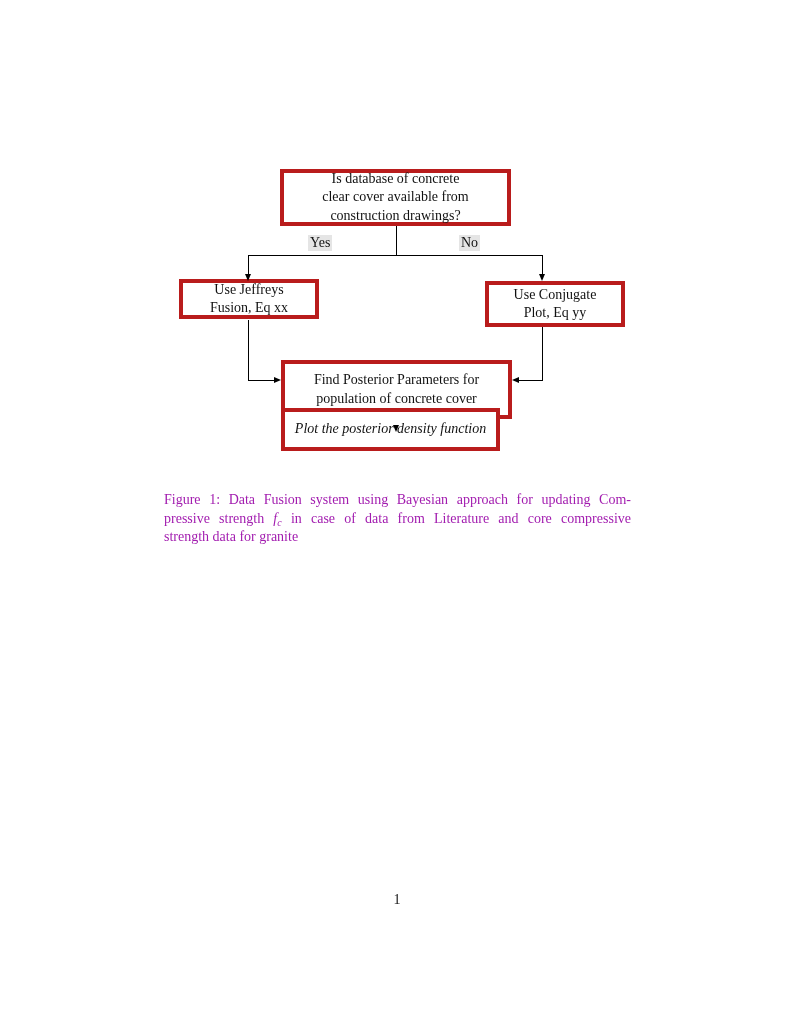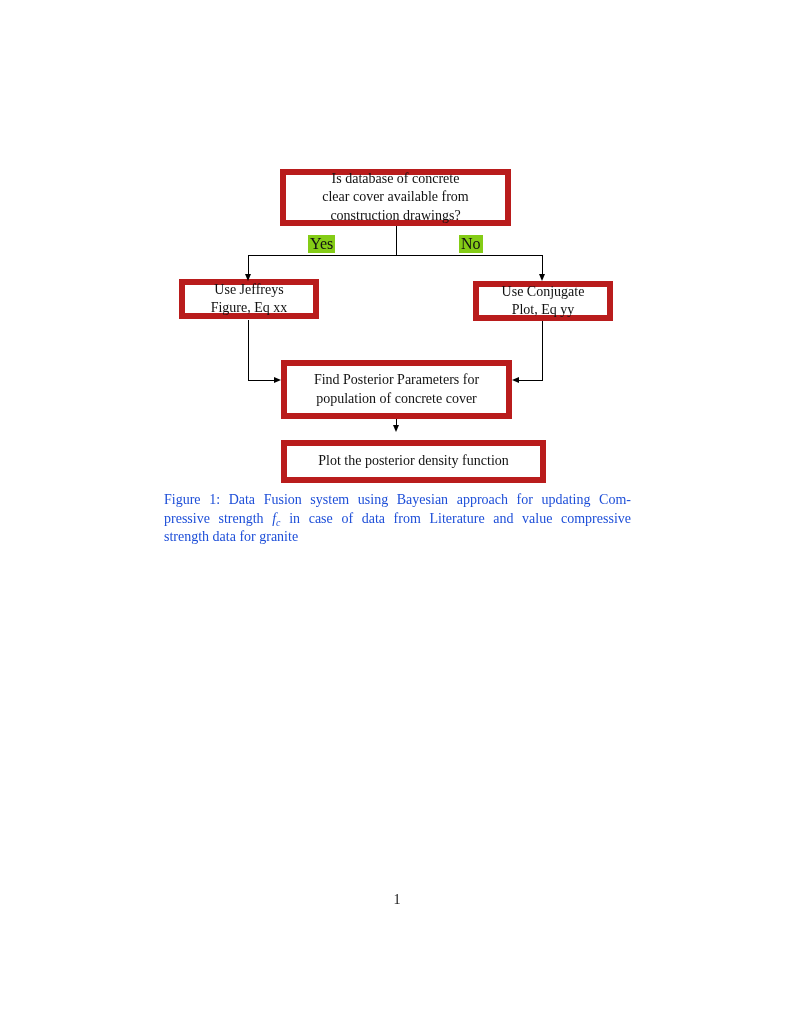--- a/index.html
+++ b/index.html
@@ -9,54 +9,54 @@
     height: 1028px;
     background: #ffffff;
     font-family: "Liberation Serif", "DejaVu Serif", serif;
     color: #111111;
     overflow: hidden;
   }
   
   .node {
     position: absolute;
     box-sizing: border-box;
-    border: 6px solid #b91c1c;
+    border: 4px solid #b91c1c;
     background: #ffffff;
     display: flex;
     flex-direction: column;
     align-items: center;
     justify-content: center;
     text-align: center;
     font-size: 14px;
     z-index: 2;
   }
   .node .nline { line-height: 18.5px; white-space: nowrap; }
   
   .edge { position: absolute; background: #000000; z-index: 1; }
   
   .arrow { position: absolute; width: 0; height: 0; z-index: 3; }
   .arrow.down  { border-left: 3.5px solid transparent; border-right: 3.5px solid transparent; border-top: 7px solid #000000; }
   .arrow.right { border-top: 3.5px solid transparent; border-bottom: 3.5px solid transparent; border-left: 7px solid #000000; }
   .arrow.left  { border-top: 3.5px solid transparent; border-bottom: 3.5px solid transparent; border-right: 7px solid #000000; }
   
   .branch-label {
     position: absolute;
-    font-size: 16px;
+    font-size: 14px;
     z-index: 2;
-    background: #84cc16;
+    background: #e5e5e5;
     padding: 0 2px;
   }
   
   .caption {
     position: absolute;
     left: 164px;
     top: 491px;
     width: 467px;
     font-size: 14px;
-    color: #1d4ed8;
+    color: #a21caf;
     font-family: Liberation Serif, serif;
   }
   .cap-line { line-height: 18.5px; }
   .cap-justify { text-align: justify; text-align-last: justify; }
   .math-i { font-style: italic; }
   .math-sub { font-style: italic; font-size: 10px; vertical-align: -3px; line-height: 0; }
   
   .page-number {
     position: absolute;
     left: 0;
@@ -84,51 +84,51 @@
     <div class="edge" style="left:248px; top:255px; width:1px; height:20px;"></div>
     <div class="edge" style="left:542px; top:255px; width:1px; height:20px;"></div>
     <div class="arrow down" style="left:245px; top:274px;"></div>
     <div class="arrow down" style="left:539px; top:274px;"></div>
 
     <div class="branch-label" style="left:308px; top:235px;">Yes</div>
     <div class="branch-label" style="left:459px; top:235px;">No</div>
 
     <div class="node" style="left:179px; top:279px; width:140px; height:40px;">
       <div class="nline">Use Jeffreys</div>
-      <div class="nline">Figure, Eq xx</div>
+      <div class="nline">Fusion, Eq xx</div>
     </div>
 
-    <div class="node" style="left:473px; top:281px; width:140px; height:40px;">
+    <div class="node" style="left:485px; top:281px; width:140px; height:46px;">
       <div class="nline">Use Conjugate</div>
       <div class="nline">Plot, Eq yy</div>
     </div>
 
     <div class="edge" style="left:248px; top:320px; width:1px; height:61px;"></div>
     <div class="edge" style="left:248px; top:380px; width:27px; height:1px;"></div>
     <div class="arrow right" style="left:274px; top:377px;"></div>
 
     <div class="edge" style="left:542px; top:320px; width:1px; height:61px;"></div>
     <div class="edge" style="left:518px; top:380px; width:25px; height:1px;"></div>
     <div class="arrow left" style="left:512px; top:377px;"></div>
 
     <div class="node" style="left:281px; top:360px; width:231px; height:59px;">
       <div class="nline">Find Posterior Parameters for</div>
       <div class="nline">population of concrete cover</div>
     </div>
 
     <div class="edge" style="left:396px; top:403px; width:1px; height:23px;"></div>
     <div class="arrow down" style="left:393px; top:425px;"></div>
 
-    <div class="node" style="left:281px; top:440px; width:265px; height:43px;">
+    <div class="node" style="left:281px; top:408px; width:219px; height:43px;font-style:italic;">
       <div class="nline">Plot the posterior density function</div>
     </div>
 
   </div>
 
   <div class="caption">
     <div class="cap-line cap-justify">Figure 1: Data Fusion system using Bayesian approach for updating Com-</div>
-    <div class="cap-line cap-justify"><span>pressive strength </span><span class="math-i">f</span><sub class="math-sub">c</sub><span> in case of data from Literature and value compressive</span></div>
+    <div class="cap-line cap-justify"><span>pressive strength </span><span class="math-i">f</span><sub class="math-sub">c</sub><span> in case of data from Literature and core compressive</span></div>
     <div class="cap-line">strength data for granite</div>
   </div>
 
   <div class="page-number">1</div>
 
 </div>
 
 </body></html>

